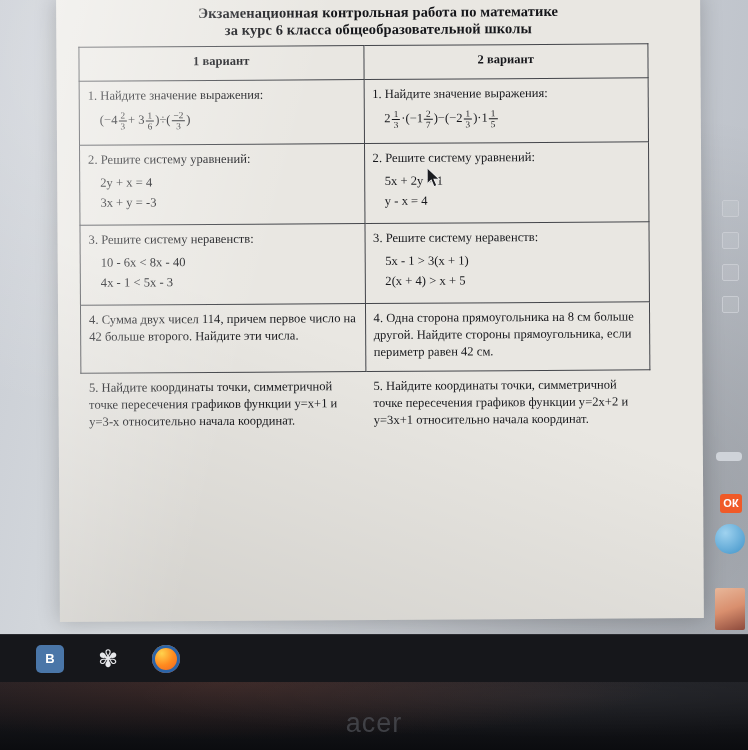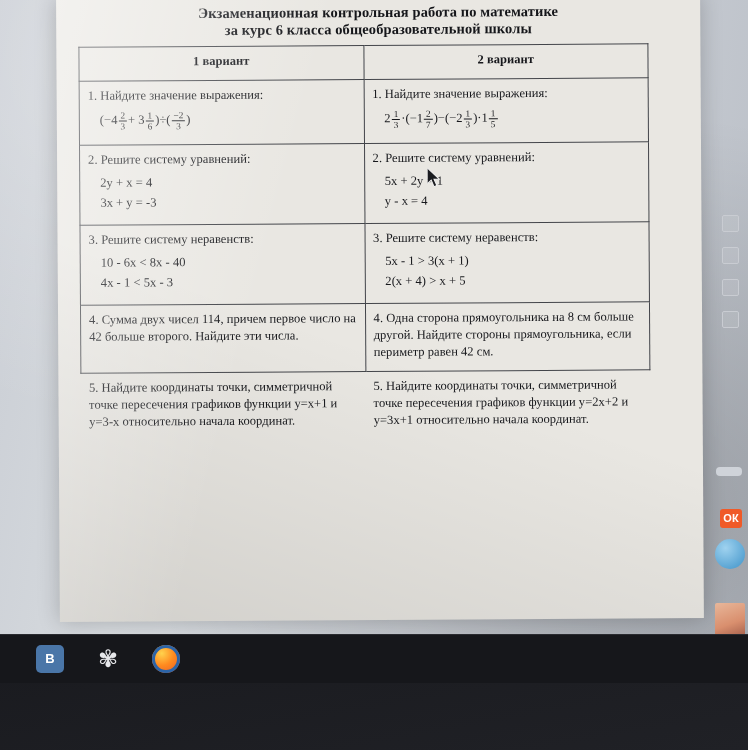--- a/index.html
+++ b/index.html
@@ -116,21 +116,21 @@
     position: absolute;
     left: 370px; top: 172px;
     width: 0; height: 0;
   }
   .cursor svg { display: block; }
 
   
   .right-strip {
     position: absolute;
     right: 0; top: 0;
-    width: 42px; height: 634px; margin-top: 15px;
+    width: 42px; height: 634px;
   }
   .strip-box {
     position: absolute;
     right: 9px;
     width: 15px; height: 15px;
     border: 1.5px solid #c9ccd2;
     border-radius: 2px;
     background: rgba(255,255,255,0.08);
   }
   .strip-pill {
@@ -344,14 +344,18 @@
     <div class="circle-av"></div>
     <div class="photo-av"></div>
   </div>
 
   <div class="taskbar">
     <div class="tb-item tb-vk">B</div>
     <div class="tb-item tb-gear">✾</div>
     <div class="tb-item tb-ff"></div>
   </div>
 
+  <div class="laptop-base">
+    <div class="base-sheen"></div>
+    <div class="brand">acer</div>
+  </div>
 
 </div>
 
 </body></html>

